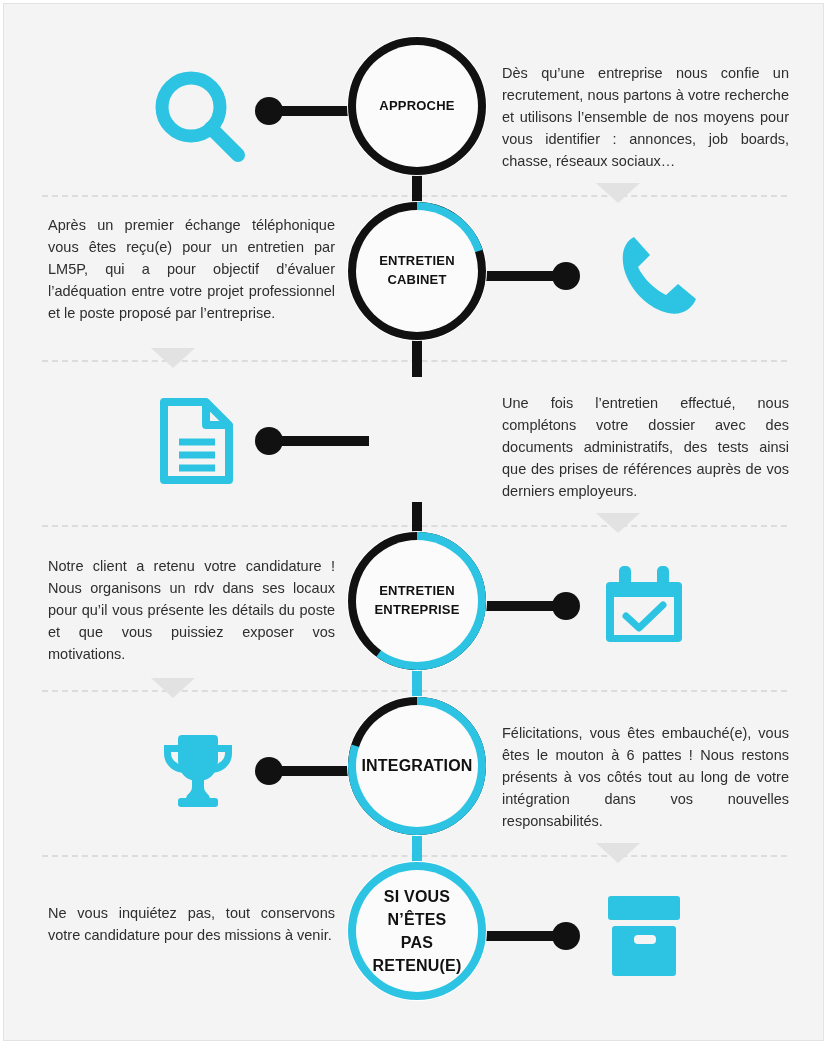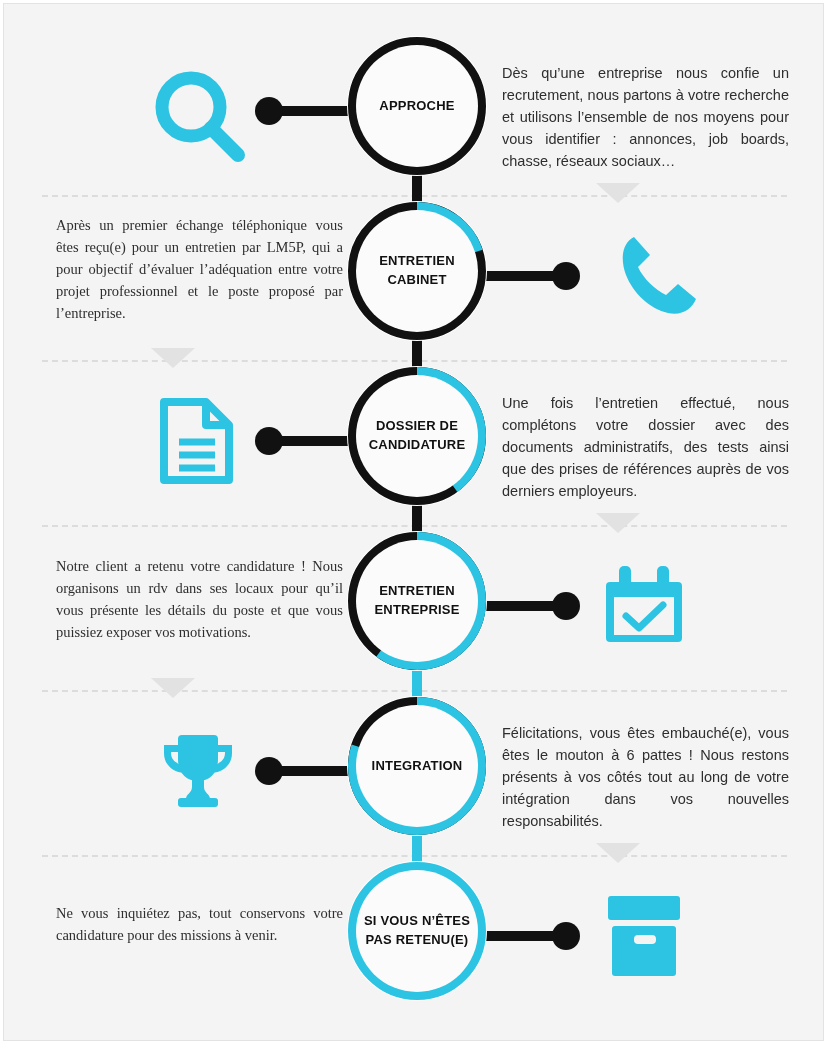--- a/index.html
+++ b/index.html
@@ -88,33 +88,33 @@
   .node .label {
     color: #111111;
     font-size: 13px;
     font-weight: bold;
     line-height: 1.45;
     text-align: center;
     letter-spacing: .2px;
     white-space: pre-line;
     padding: 0 6px;
   }
-  .node.small .label { font-size: 13px; }
+  .node.small .label { font-size: 16px; }
 
   
   .copy {
     position: absolute;
     width: 287px;
     color: #2e2e2e;
     font-size: 14.5px;
     line-height: 1.52;
     text-align: justify;
     text-justify: inter-word;
   }
-  .copy.left  { left: 52px; font-family: Liberation Serif, serif; }
+  .copy.left  { left: 44px; }
   .copy.right { left: 498px; }
 
   
   .icon {
     position: absolute;
     display: block;
   }
 </style>
 </head>
 <body>
@@ -182,30 +182,20 @@
   <div class="connector" style="left:265px; top:432px; width:100px"></div>
 
   <svg class="icon" style="left:155px; top:393px" width="75" height="88" viewBox="0 0 75 88">
     <path d="M5 5 H47 L70 28 V83 H5 Z" fill="none" stroke="#2cc4e2" stroke-width="8" stroke-linejoin="round"></path>
     <path d="M47 5 V28 H70" fill="none" stroke="#2cc4e2" stroke-width="8" stroke-linejoin="round"></path>
     <line x1="20" y1="45" x2="56" y2="45" stroke="#2cc4e2" stroke-width="7"></line>
     <line x1="20" y1="58" x2="56" y2="58" stroke="#2cc4e2" stroke-width="7"></line>
     <line x1="20" y1="71" x2="56" y2="71" stroke="#2cc4e2" stroke-width="7"></line>
   </svg>
 
-  <div class="node" style="left:343px; top:362px">
-    <svg class="ring" viewBox="0 0 140 140">
-      <circle cx="70" cy="70" r="64.5" fill="none" stroke="#111111" stroke-width="9"></circle>
-      <circle cx="70" cy="70" r="64.5" fill="none" stroke="#2cc4e2" stroke-width="9" stroke-dasharray="162 324" transform="rotate(-90 70 70)"></circle>
-    </svg>
-    <div class="inner">
-      <div class="label">DOSSIER DE
-CANDIDATURE</div>
-    </div>
-  </div>
 
   <div class="copy right" style="top:388px">Une fois l’entretien effectué, nous complétons votre dossier avec des documents administratifs, des tests ainsi que des prises de références auprès de vos derniers employeurs.</div>
 
   <div class="cdot" style="left:548px; top:588px"></div>
   <div class="connector" style="left:462px; top:597px; width:100px"></div>
 
   <svg class="icon" style="left:601px; top:560px" width="78" height="82" viewBox="0 0 78 82">
     <rect x="14" y="2" width="12" height="22" rx="5" fill="#2cc4e2"></rect>
     <rect x="52" y="2" width="12" height="22" rx="5" fill="#2cc4e2"></rect>
     <path d="M5 18 H73 A4 4 0 0 1 77 22 V74 A4 4 0 0 1 73 78 H5 A4 4 0 0 1 1 74 V22 A4 4 0 0 1 5 18 Z" fill="#2cc4e2"></path>

